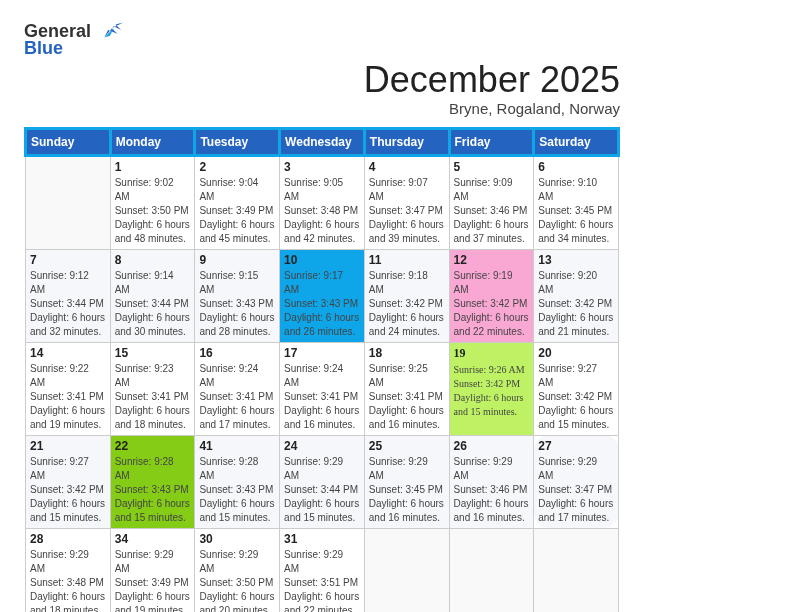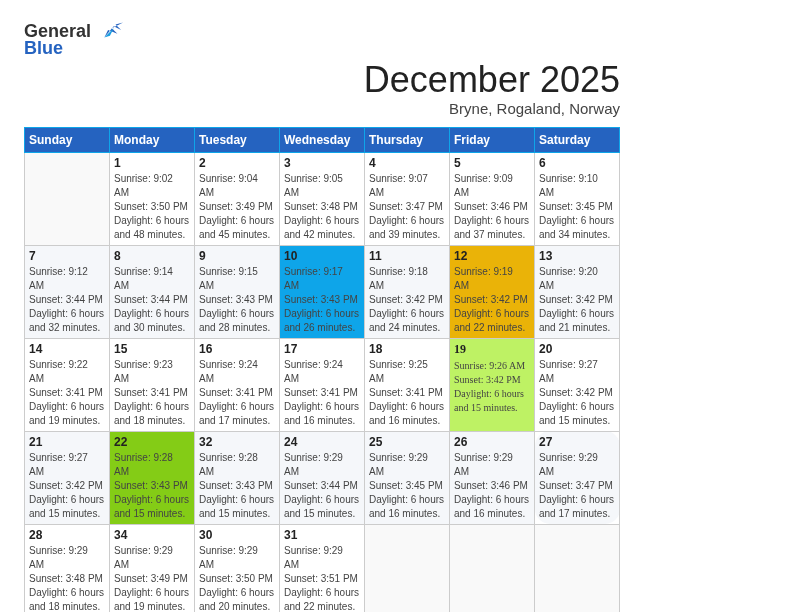--- a/index.html
+++ b/index.html
@@ -60,21 +60,21 @@
       width: 100%;
       table-layout: fixed;
     }
     .calendar th {
       background: #2563c0;
       color: #fff;
       font-size: 12px;
       font-weight: bold;
       padding: 5px 4px;
       text-align: left;
-      border: 1px solid #0ea5e9;
+      border: 3px solid #0ea5e9;
     }
     .calendar td {
       border: 1px solid #ccc;
       vertical-align: top;
       padding: 3px 4px;
       font-size: 10.5px;
       color: #333;
       height: 88px;
     }
     .day-num {
@@ -170,21 +170,21 @@
             <div class="day-info">Sunrise: 9:15 AM<br>Sunset: 3:43 PM<br>Daylight: 6 hours<br>and 28 minutes.</div>
           </td>
           <td style="background: #0ea5e9;">
             <span class="day-num">10</span>
             <div class="day-info">Sunrise: 9:17 AM<br>Sunset: 3:43 PM<br>Daylight: 6 hours<br>and 26 minutes.</div>
           </td>
           <td style="background: rgb(245, 247, 250);">
             <span class="day-num">11</span>
             <div class="day-info">Sunrise: 9:18 AM<br>Sunset: 3:42 PM<br>Daylight: 6 hours<br>and 24 minutes.</div>
           </td>
-          <td style="background: #eab308; margin-left: 24px;">
+          <td style="background: #f9a8d4; margin-left: 24px;">
             <span class="day-num">12</span>
             <div class="day-info">Sunrise: 9:19 AM<br>Sunset: 3:42 PM<br>Daylight: 6 hours<br>and 22 minutes.</div>
           </td>
           <td style="background: rgb(245, 247, 250);">
             <span class="day-num">13</span>
             <div class="day-info">Sunrise: 9:20 AM<br>Sunset: 3:42 PM<br>Daylight: 6 hours<br>and 21 minutes.</div>
           </td>
         </tr>
         <tr>
           <td style="background: rgb(255, 255, 255);">
@@ -219,21 +219,21 @@
         <tr>
           <td style="background: rgb(245, 247, 250);">
             <span class="day-num">21</span>
             <div class="day-info">Sunrise: 9:27 AM<br>Sunset: 3:42 PM<br>Daylight: 6 hours<br>and 15 minutes.</div>
           </td>
           <td style="background: #84cc16;">
             <span class="day-num">22</span>
             <div class="day-info">Sunrise: 9:28 AM<br>Sunset: 3:43 PM<br>Daylight: 6 hours<br>and 15 minutes.</div>
           </td>
           <td style="background: rgb(245, 247, 250);">
-            <span class="day-num">32</span>
+            <span class="day-num">41</span>
             <div class="day-info">Sunrise: 9:28 AM<br>Sunset: 3:43 PM<br>Daylight: 6 hours<br>and 15 minutes.</div>
           </td>
           <td style="background: rgb(245, 247, 250);">
             <span class="day-num">24</span>
             <div class="day-info">Sunrise: 9:29 AM<br>Sunset: 3:44 PM<br>Daylight: 6 hours<br>and 15 minutes.</div>
           </td>
           <td style="background: rgb(245, 247, 250);">
             <span class="day-num">25</span>
             <div class="day-info">Sunrise: 9:29 AM<br>Sunset: 3:45 PM<br>Daylight: 6 hours<br>and 16 minutes.</div>
           </td>

